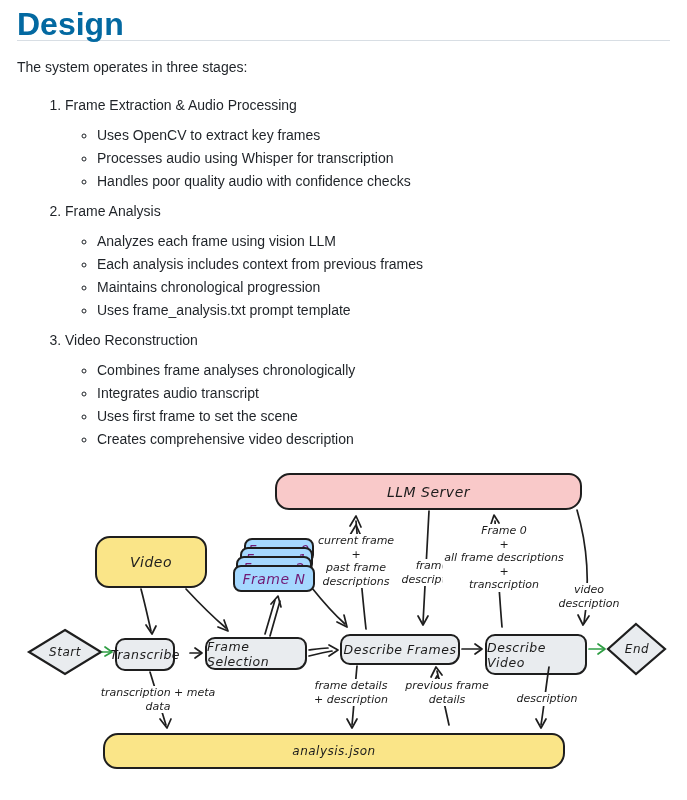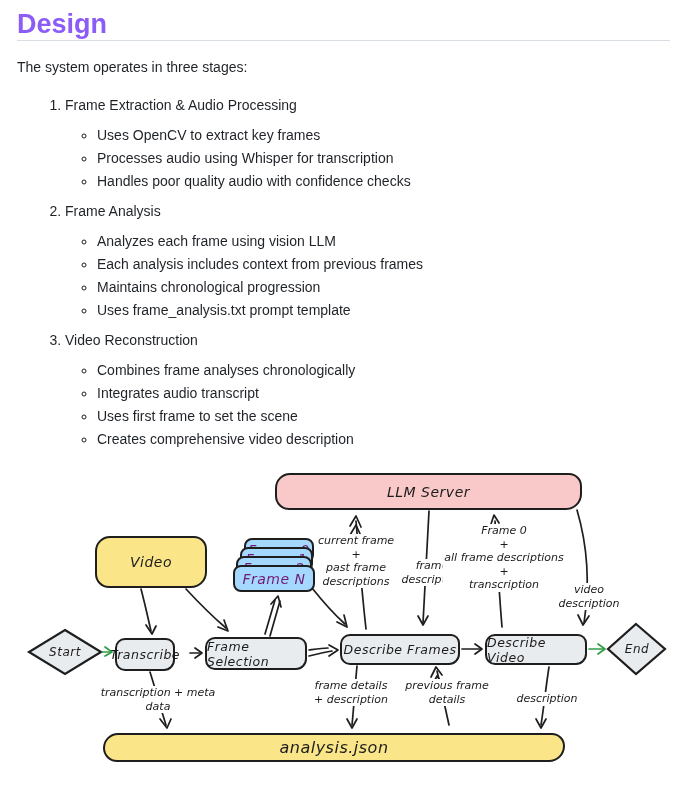--- a/index.html
+++ b/index.html
@@ -1,22 +1,22 @@
 <!DOCTYPE html>
 <html style="--llm-fill: #f9c9c9; --video-fill: #fae588; --frames-fill: #a5d8ff; --process-fill: #e9ecef; --stroke: #1e1e1e; --green-arrow: #2f9e44;"><head>
 <meta charset="utf-8">
 <style>
   html,body { margin:0; padding:0; background:#ffffff; }
   body { width:687px; height:800px; overflow:hidden; position:relative;
          font-family:"Liberation Sans", sans-serif; color:#1f2328; }
 
   
   .text-wrap { padding:10px 17px 0 17px; font-size:14px; line-height:21px; }
-  h2.md-h2 { font-size:27px; font-weight:600; line-height:28px; margin:0 0 16px 0;
-             padding-bottom:2px; border-bottom:1px solid #d8dee4; color:#8b5cf6; }
+  h2.md-h2 { font-size:32px; font-weight:600; line-height:28px; margin:0 0 16px 0;
+             padding-bottom:2px; border-bottom:1px solid #d8dee4; color:#0369a1; }
   p.md-intro { margin:0 0 16px 0; }
   ol.stage-list { margin:0; padding-left:36px; font-size:14px; }
   ol.stage-list > li { margin-bottom:8px; line-height:22px;margin-left:12px; }
   ol.stage-list ul { list-style:circle; padding-left:32px; margin:8px 0 0 0; }
   ol.stage-list ul li { line-height:22px; margin-bottom:1px; }
 
   
   .diagram { position:absolute; left:0; top:462; width:687px; height:338px; }
   .dnode { position:absolute; box-sizing:border-box; border:2px solid var(--stroke,#1e1e1e);
            display:flex; align-items:center; justify-content:center;
@@ -103,23 +103,23 @@
         <span>Frame 2</span>
       </div>
     <div class="fcard front" style="left:233px; top:107px; width:82px; height:27px; z-index:4;">
         <span>Frame N</span>
       </div>
   </div>
 
   <div class="dnode rect-proc fill-gray" style="left:115px; top:180px; width:60px; height:33px;">Transcribe</div>
   <div class="dnode rect-proc fill-gray" style="left:205px; top:179px; width:102px; height:33px;">Frame Selection</div>
   <div class="dnode rect-proc fill-gray" style="left:340px; top:176px; width:120px; height:31px;">Describe Frames</div>
-  <div class="dnode rect-proc fill-gray" style="left:485px; top:176px; width:102px; height:31px;">Describe Video</div>
-
-  <div class="dnode rect-big fill-yellow" style="left:103px; top:275px; width:462px; height:29px; font-size:16px;">analysis.json</div>
+  <div class="dnode rect-proc fill-gray" style="left:485px; top:176px; width:102px; height:41px;">Describe Video</div>
+
+  <div class="dnode rect-big fill-yellow" style="left:103px; top:275px; width:462px; height:36px; font-size:12px;">analysis.json</div>
 
   <svg class="edges" width="687" height="338" viewBox="0 0 687 338">
     <polygon class="diamond" points="65,172 101,194 65,216 29,194"></polygon>
     <polygon class="diamond" points="636,166 665,191 636,216 608,191"></polygon>
 
     <g>
       <path class="arrow-green" d="M102,194 L111,194"></path>
         <path class="arrow-green" d="M105,189 L112,194 L105,198"></path>
     </g>
     <g>

